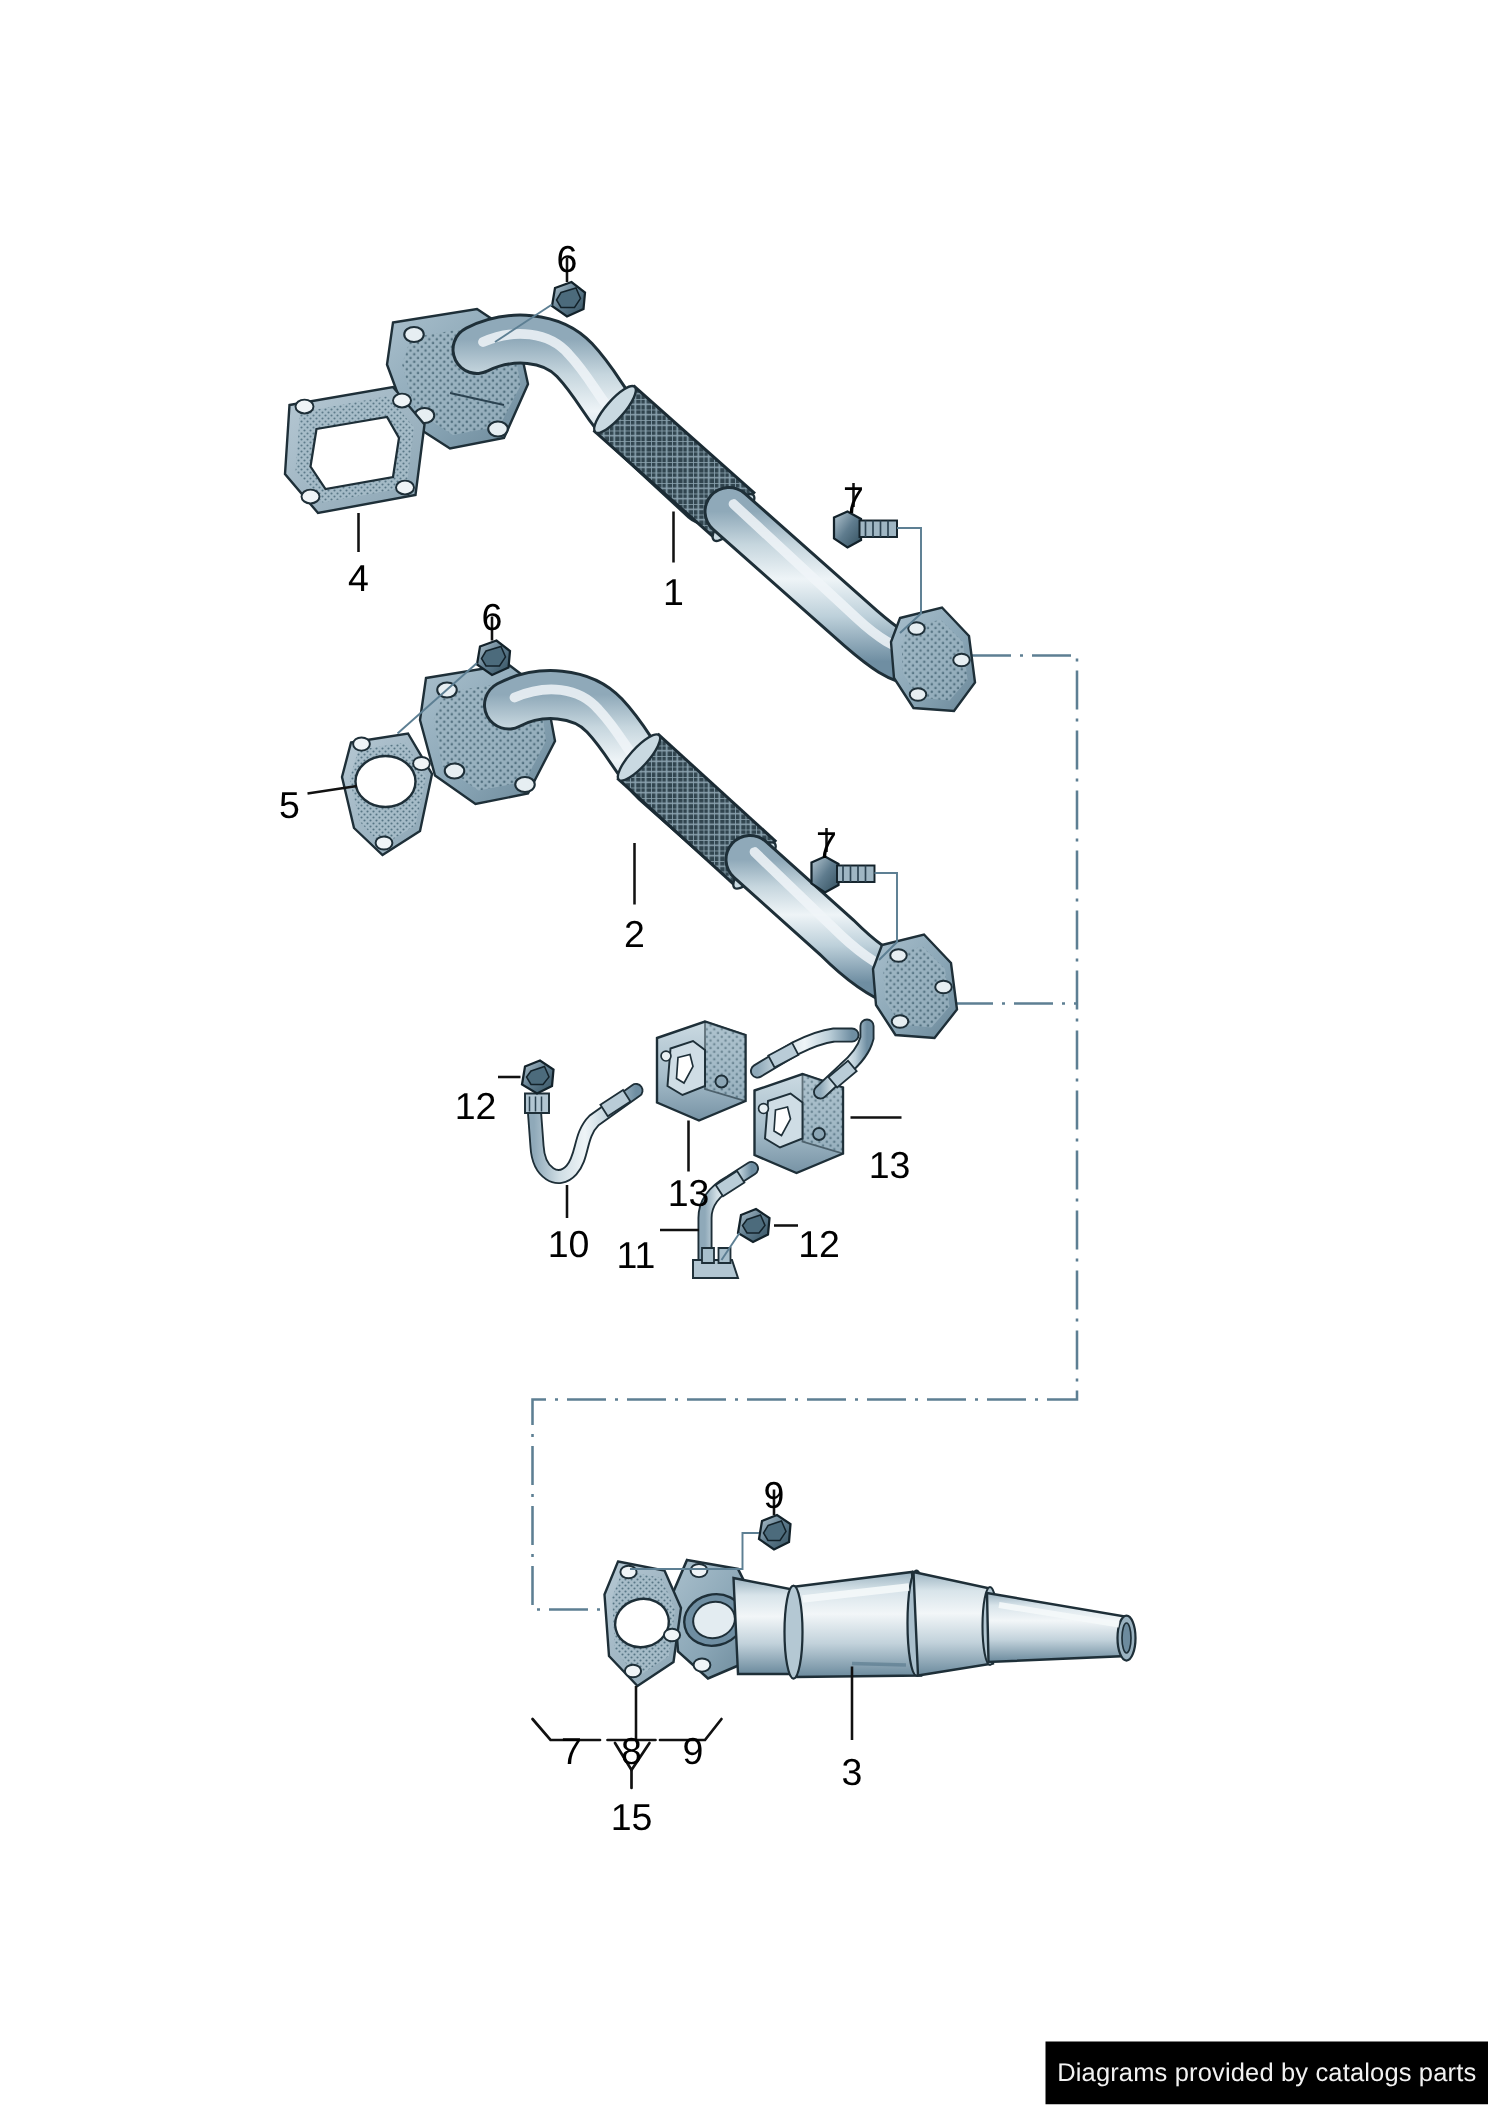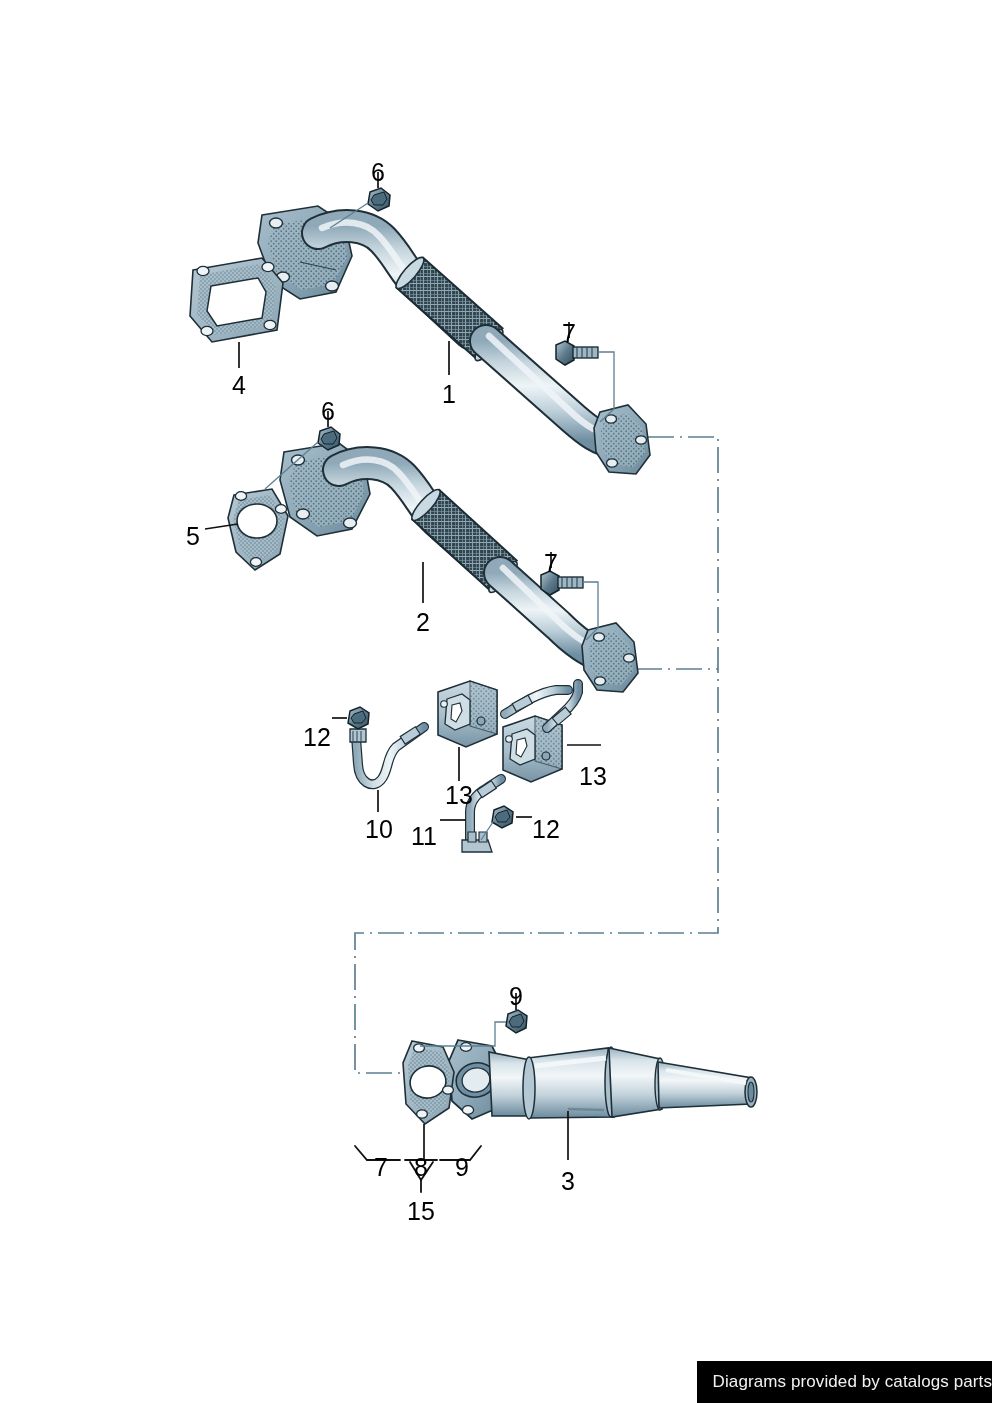--- a/index.html
+++ b/index.html
@@ -17,21 +17,21 @@
     fill:#000000;
     text-anchor:middle;
     dominant-baseline:alphabetic;
   }
 
   #watermark{
     position:absolute;
     left:697px;top:1361px;
     width:295px;height:42px;
     background:#000000;
-    display:flex;align-items:center;justify-content:flex-end;
+    display:flex;align-items:center;justify-content:center;
   }
   #watermark .wm-text{
     color:#f2f2f2;
     font-family:"Liberation Sans",sans-serif;
     font-size:17px;
     letter-spacing:.1px;
     white-space:nowrap;
   }
 </style>
 </head>

